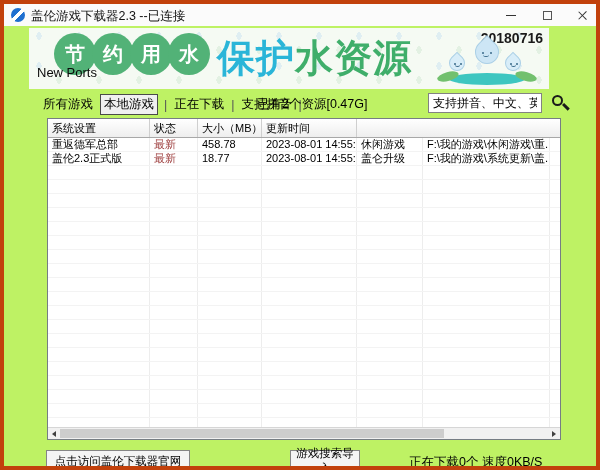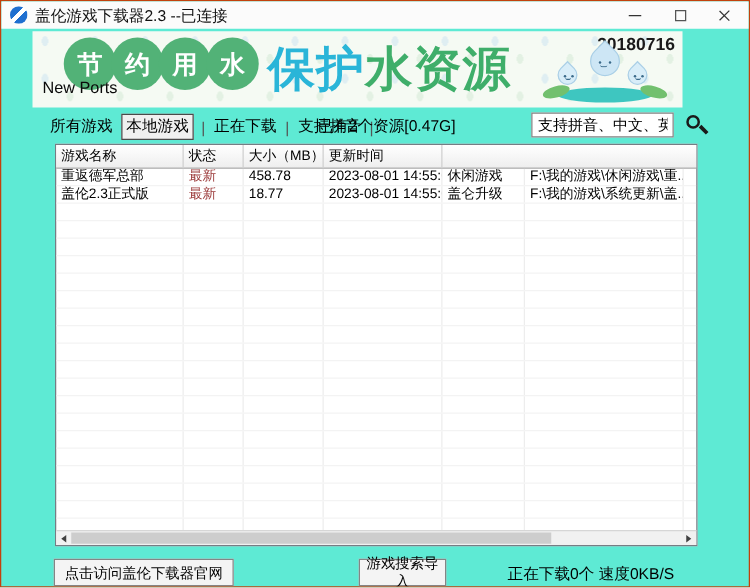--- a/index.html
+++ b/index.html
@@ -1,18 +1,18 @@
 <!DOCTYPE html>
 <html><head>
 <meta charset="utf-8">
 <style>
   * { margin:0; padding:0; box-sizing:border-box; }
   html,body { width:600px; height:470px; font-family:"Liberation Sans", sans-serif; }
-  .window { position:relative; width:600px; height:470px; background:#5eead4;
-            border:1px solid #c2410c; overflow:hidden; }
+  .window { position:relative; width:600px; height:470px; background:#bef264;
+            border:4px solid #c2410c; overflow:hidden; }
 
   
   .titlebar { position:absolute; left:0; top:0; width:100%; height:22px; background:#fbfbfb; }
   .app-icon { position:absolute; left:7px; top:4px; width:14px; height:14px; border-radius:50%;
               background:#1e6fd0;
               background-image:linear-gradient(135deg, transparent 42%, #fff 42%, #fff 58%, transparent 58%); }
   .title-text { position:absolute; left:27px; top:4px; font-size:12.5px; color:#111; white-space:nowrap; }
   .win-btn { position:absolute; top:0; width:30px; height:22px; display:flex; align-items:center; justify-content:center; }
   .win-btn-min { left:492px; } .win-btn-max { left:528px; } .win-btn-close { left:563px; }
   .glyph-min { width:10px; height:1px; background:#333; }
@@ -155,21 +155,21 @@
       <span class="tab-sep">|</span>
       <span class="tab">支持拼音</span>
       <span class="tab-sep">|</span>
     </div>
   <div class="resource-summary">已有2个资源[0.47G]</div>
   <input class="search-input" value="支持拼音、中文、英文" style="">
   <div class="search-icon"></div>
 
   <div class="table">
     <div class="thead" id="thead">
-        <div class="th" style="width: 102px;">游戏名称</div>
+        <div class="th" style="width: 102px;">系统设置</div>
         <div class="th" style="width: 48px;">状态</div>
         <div class="th" style="width: 64px;">大小（MB）</div>
         <div class="th" style="width: 95px;">更新时间</div>
         <div class="th th-filler"></div>
       </div>
     <div class="tbody" id="tbody">
         <div class="tr">
           <div class="td" style="width: 102px;">重返德军总部</div>
           <div class="td" style="width: 48px; color: rgb(156, 59, 59);">最新</div>
           <div class="td" style="width: 64px;">458.78</div>

